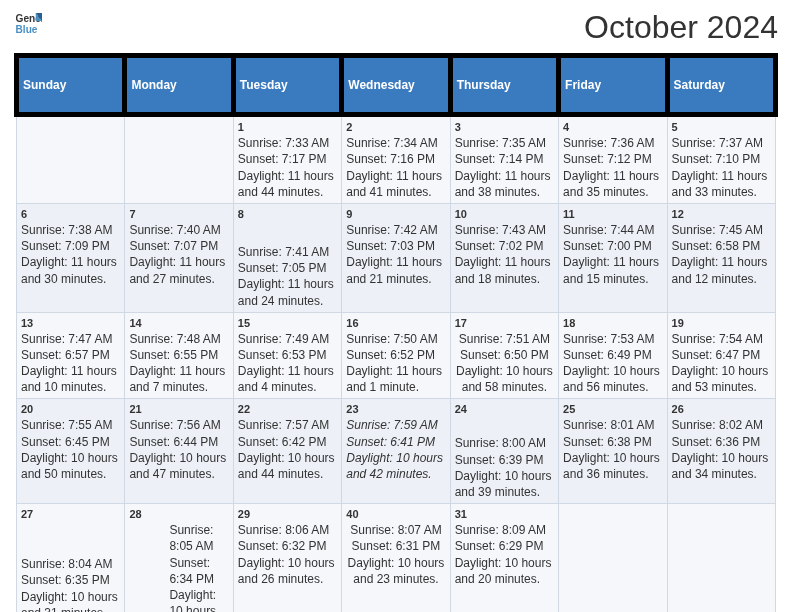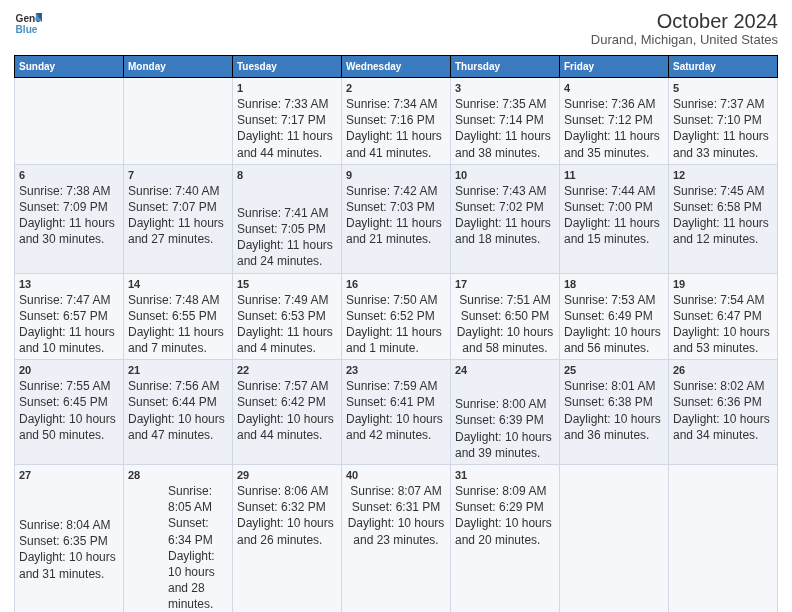--- a/index.html
+++ b/index.html
@@ -28,42 +28,42 @@
       gap: 4px;
     }
     .logo-icon {
       width: 28px;
       height: 28px;
     }
     .title-block {
       text-align: right;
     }
     .month-title {
-      font-size: 20px;
+      font-size: 32px;
       font-weight: normal;
       color: #333;
       line-height: 1.1;
     }
     .subtitle {
       font-size: 13px;
       color: #555;
     }
     table {
       width: 100%;
       border-collapse: collapse;
       table-layout: fixed;
     }
     thead tr th {
       background: #3a7abf;
       color: #fff;
-      font-size: 10px;
+      font-size: 12px;
       font-weight: bold;
-      padding: 5px 4px;
+      padding: 20px 4px;
       text-align: left;
-      border: 1px solid #000000;
+      border: 5px solid #000000;
     }
     tbody tr td {
       border: 1px solid #d0d8e4;
       vertical-align: top;
       padding: 4px 4px 3px 4px;
       height: 80px;
       font-size: 9.5px;
       color: #333;
       background: #fff;
     }
@@ -99,21 +99,20 @@
     <div class="logo">
       <svg class="logo-icon" viewBox="0 0 36 36">
         <text x="2" y="16" font-size="13" font-weight="bold" fill="#333" font-family="Arial">General</text>
         <text x="2" y="29" font-size="13" font-weight="bold" fill="#4a90c4" font-family="Arial">Blue</text>
         <polygon points="28,4 36,14 28,14" fill="#4a90c4"></polygon>
         <polygon points="28,4 36,4 36,14" fill="#2a6090"></polygon>
       </svg>
     </div>
     <div class="title-block">
       <div class="month-title">October 2024</div>
-      <div class="subtitle">Durand, Michigan, United States</div>
     </div>
   </div>
 
   <table>
     <thead>
       <tr>
         <th>Sunday</th>
         <th>Monday</th>
         <th>Tuesday</th>
         <th>Wednesday</th>
@@ -259,21 +258,21 @@
 Daylight: 10 hours and 47 minutes.</div>
           </td>
           <td>
             <span class="day-num">22</span>
             <div class="cell-content" style="white-space: pre-line;">Sunrise: 7:57 AM
 Sunset: 6:42 PM
 Daylight: 10 hours and 44 minutes.</div>
           </td>
           <td>
             <span class="day-num">23</span>
-            <div class="cell-content" style="white-space: pre-line;">Sunrise: 7:59 AM
+            <div class="cell-content" style="white-space: pre-line; font-style: italic;">Sunrise: 7:59 AM
 Sunset: 6:41 PM
 Daylight: 10 hours and 42 minutes.</div>
           </td>
           <td>
             <span class="day-num">24</span>
             <div class="cell-content" style="white-space: pre-line; margin-top: 20px;">Sunrise: 8:00 AM
 Sunset: 6:39 PM
 Daylight: 10 hours and 39 minutes.</div>
           </td>
           <td>

